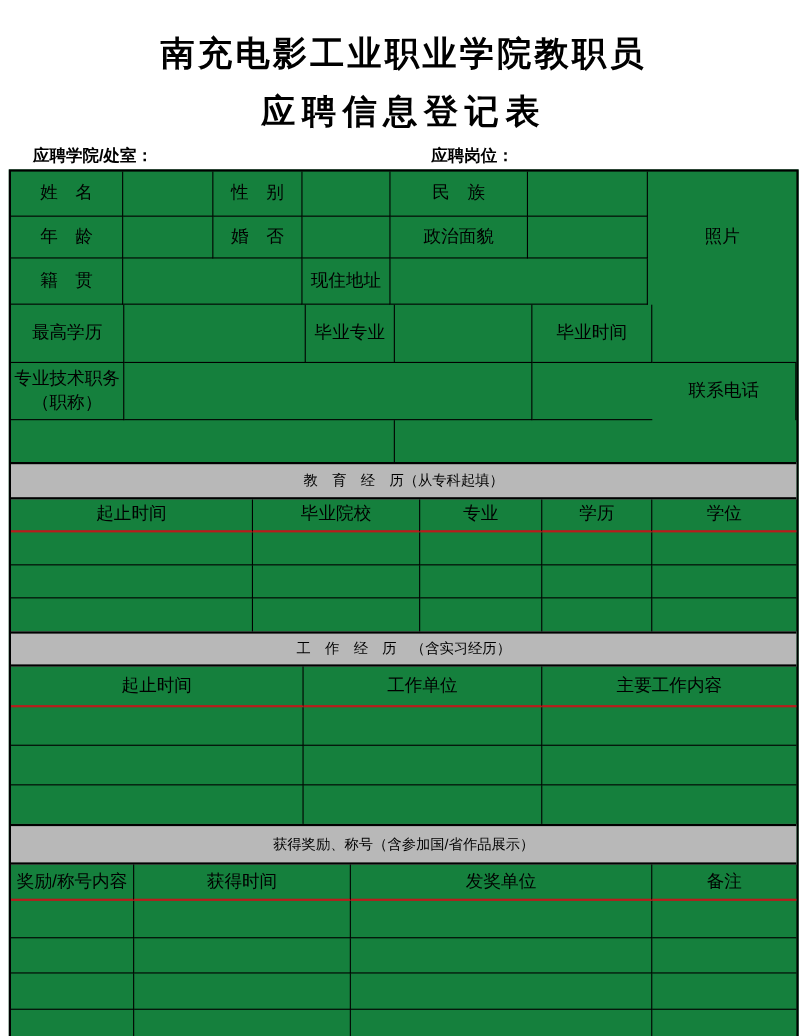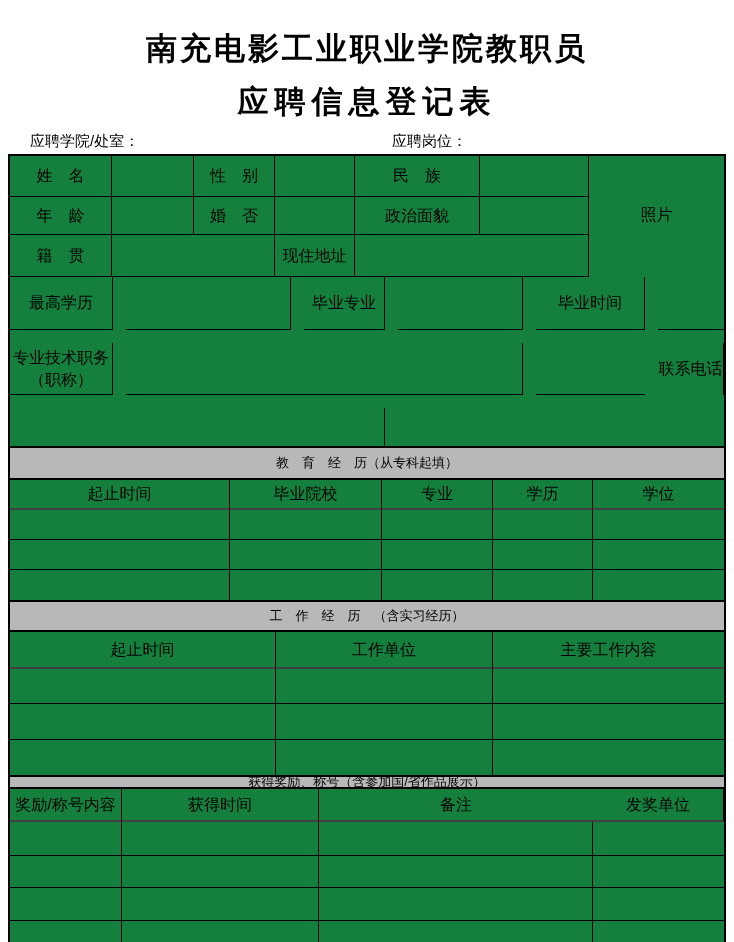--- a/index.html
+++ b/index.html
@@ -7,55 +7,55 @@
   body {
     width:734px; height:942px; position:relative; overflow:hidden;
     font-family:"Liberation Sans","DejaVu Sans",sans-serif; color:#000;
   }
   .titles {
     padding-top:28px; text-align:center;
     font-family:"Liberation Serif","DejaVu Serif",serif; font-weight:bold;
   }
   .t1 { font-size:31px; letter-spacing:3px; }
   .t2 { font-size:31px; letter-spacing:6px; margin-top:11px; }
-  .toplabels { position:absolute; top:132px; left:0; width:734px; height:22px; font-size:15px; }
+  .toplabels { position:absolute; top:132px; left:0; width:734px; height:22px; font-size:15px;font-weight:bold; }
   .lbl-dept { position:absolute; left:30px; top:0; }
   .lbl-post { position:absolute; left:392px; top:0; }
 
   .tbl {
     position:absolute; left:8px; top:154px; width:718px;
     border:2px solid #000; background:#15803d;
   }
   .g { display:grid; width:100%; }
   .cell {
     border-right:1px solid #000; border-bottom:1px solid #000;
     display:flex; align-items:center; justify-content:center;
     text-align:center; font-size:16px; line-height:1.35; overflow:hidden;
   }
   .stack { flex-direction:column; }
   .nr { border-right:none; }
   .nb { border-bottom:none; }
-  .hb { border-bottom:2px solid #404040; }
+  .hb { border-bottom:2px solid #b91c1c; }
 
   
   .g1 { grid-template-columns:102px 82px 81px 80px 125px 109px 1fr; grid-template-rows:41px 38px 42px; }
   .g1 .photo { grid-column:7; grid-row:1 / span 3;font-family:Liberation Mono, monospace; }
   .g1 .v23 { grid-column:2 / span 2; }
   .g1 .v56 { grid-column:5 / span 2; }
   
-  .g2 { grid-template-columns:103px 165px 81px 125px 109px 1fr; grid-template-rows:53px 52px 38px;gap:13px; }
+  .g2 { grid-template-columns:103px 165px 81px 125px 109px 1fr; grid-template-rows:53px 52px 38px; }
   .g2 .v24 { grid-column:2 / span 3; }
   .g2 .v23 { grid-column:2 / span 2; }
   .g2 .v56 { grid-column:5 / span 2; }
 
   .bar {
     background:#b8b8b8; border-top:2px solid #000; border-bottom:2px solid #000;
     display:flex; align-items:center; justify-content:center; font-size:13px;
   }
-  .barE { height:34px; } .barW { height:32px; } .barA { height:14px; }
+  .barE { height:34px; } .barW { height:32px; } .barA { height:37px; }
 
   .gE { grid-template-columns:220px 152px 111px 100px 1fr; grid-template-rows:30px 30px 30px 30px; }
   .gW { grid-template-columns:266px 217px 1fr; grid-template-rows:37px 35px 36px 35px; }
   .gA { grid-template-columns:112px 197px 274px 1fr; grid-template-rows:33px 34px 32px 33px 30px; }
 </style>
 </head>
 <body>
 
 <div class="titles">
   <div class="t1">南充电影工业职业学院教职员</div>
@@ -154,22 +154,22 @@
 
     <div class="cell nb"></div>
     <div class="cell nb"></div>
     <div class="cell nr nb"></div>
   </div>
 
   <div class="bar barA">获得奖励、称号（含参加国/省作品展示）</div>
   <div class="g gA">
     <div class="cell hb">奖励/称号内容</div>
     <div class="cell hb">获得时间</div>
+    <div class="cell hb">发奖单位</div>
     <div class="cell hb nr">备注</div>
-    <div class="cell hb">发奖单位</div>
 
     <div class="cell"></div>
     <div class="cell"></div>
     <div class="cell"></div>
     <div class="cell nr"></div>
 
     <div class="cell"></div>
     <div class="cell"></div>
     <div class="cell"></div>
     <div class="cell nr"></div>

